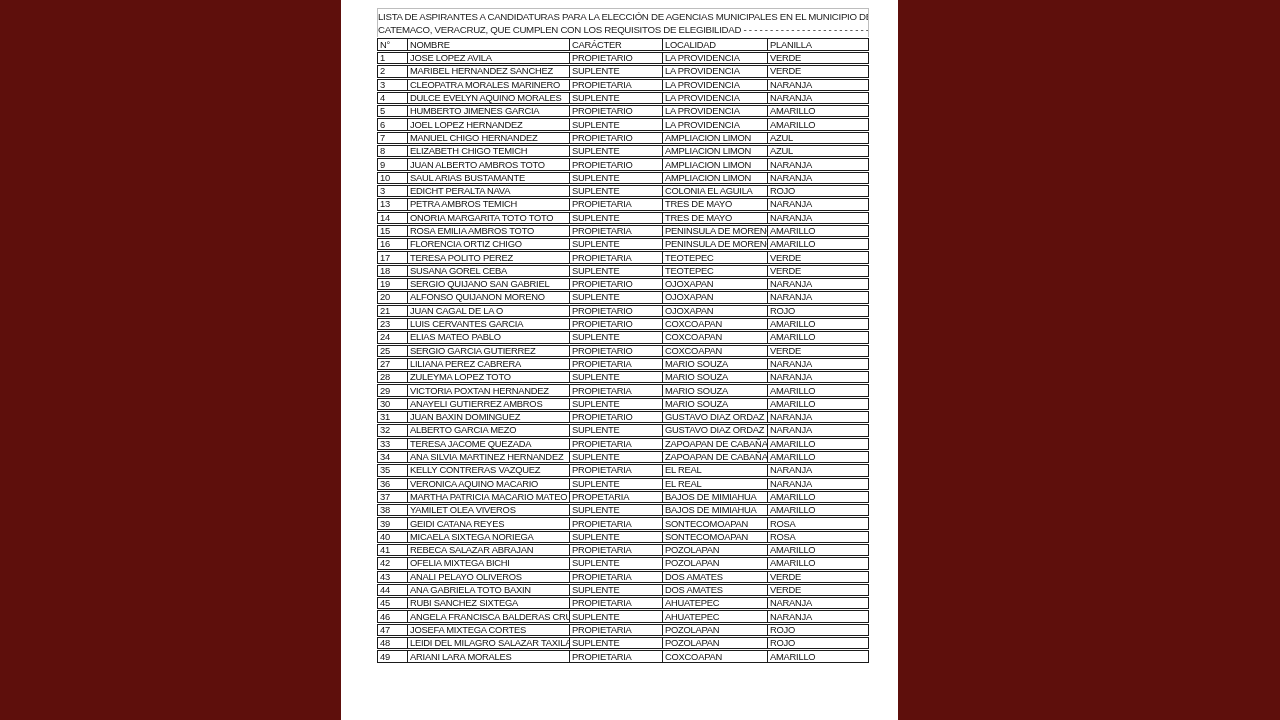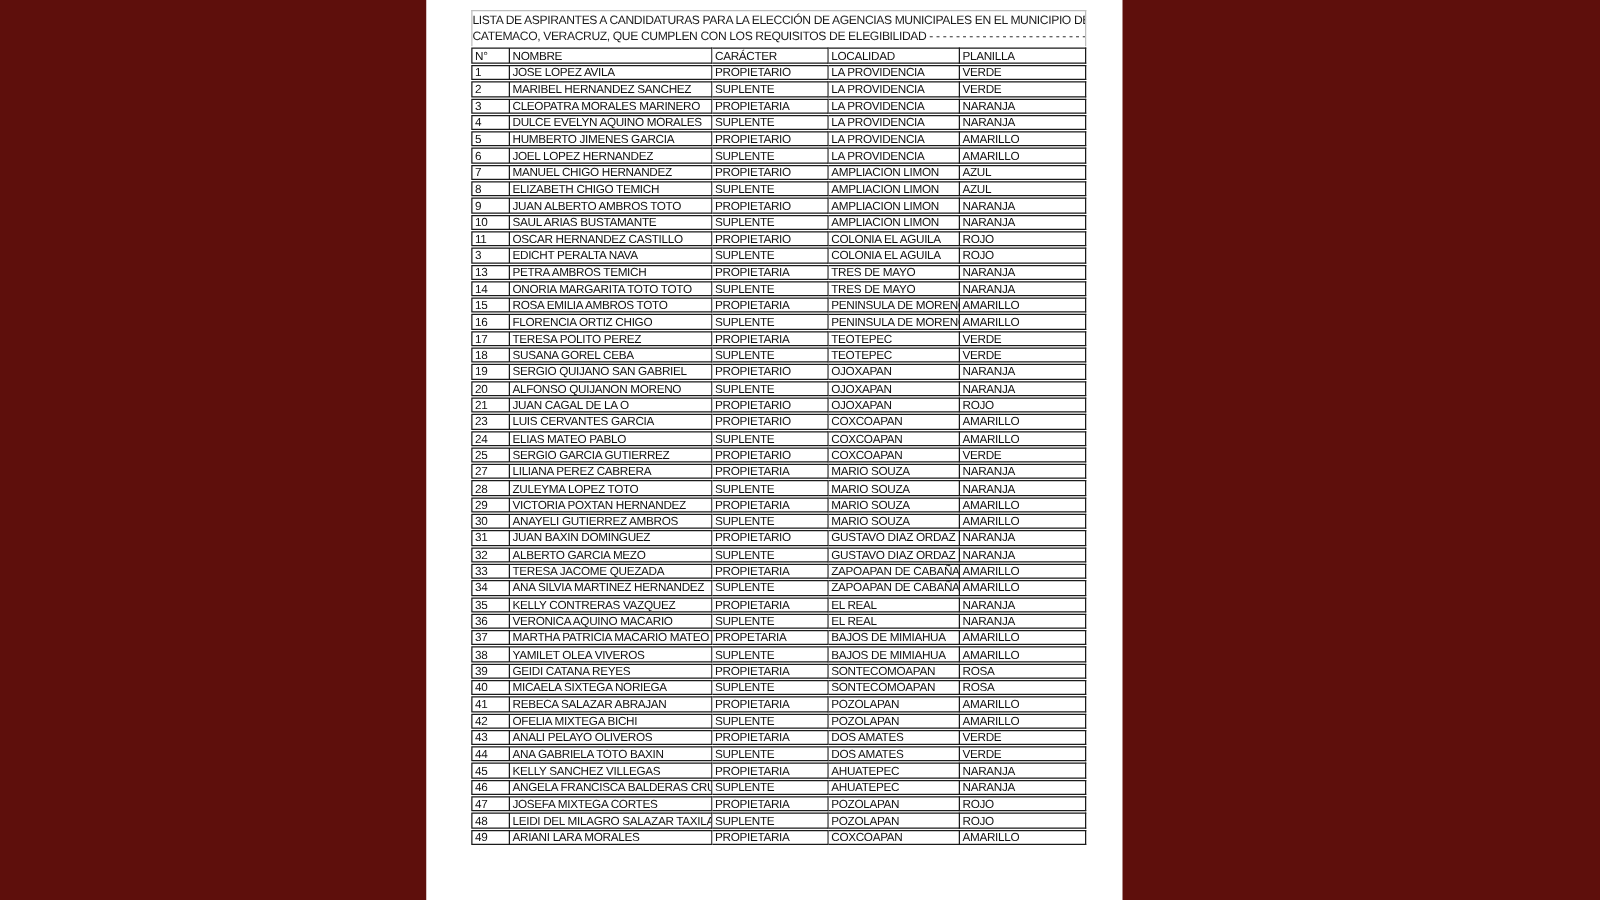--- a/index.html
+++ b/index.html
@@ -141,27 +141,20 @@
             <td class="c4">NARANJA</td>
           </tr>
           <tr>
             <td class="c0">10</td>
             <td class="c1">SAUL ARIAS BUSTAMANTE</td>
             <td class="c2">SUPLENTE</td>
             <td class="c3">AMPLIACION LIMON</td>
             <td class="c4">NARANJA</td>
           </tr>
           <tr>
-            <td class="c0">11</td>
-            <td class="c1">OSCAR HERNANDEZ CASTILLO</td>
-            <td class="c2">PROPIETARIO</td>
-            <td class="c3">COLONIA EL AGUILA</td>
-            <td class="c4">ROJO</td>
-          </tr>
-          <tr>
             <td class="c0">3</td>
             <td class="c1">EDICHT PERALTA NAVA</td>
             <td class="c2">SUPLENTE</td>
             <td class="c3">COLONIA EL AGUILA</td>
             <td class="c4">ROJO</td>
           </tr>
           <tr>
             <td class="c0">13</td>
             <td class="c1">PETRA AMBROS TEMICH</td>
             <td class="c2">PROPIETARIA</td>
@@ -366,21 +359,21 @@
           </tr>
           <tr>
             <td class="c0">44</td>
             <td class="c1">ANA GABRIELA TOTO BAXIN</td>
             <td class="c2">SUPLENTE</td>
             <td class="c3">DOS AMATES</td>
             <td class="c4">VERDE</td>
           </tr>
           <tr>
             <td class="c0">45</td>
-            <td class="c1">KELLY SANCHEZ VILLEGAS</td>
+            <td class="c1">RUBI SANCHEZ SIXTEGA</td>
             <td class="c2">PROPIETARIA</td>
             <td class="c3">AHUATEPEC</td>
             <td class="c4">NARANJA</td>
           </tr>
           <tr>
             <td class="c0">46</td>
             <td class="c1">ANGELA FRANCISCA BALDERAS CRUZ</td>
             <td class="c2">SUPLENTE</td>
             <td class="c3">AHUATEPEC</td>
             <td class="c4">NARANJA</td>

